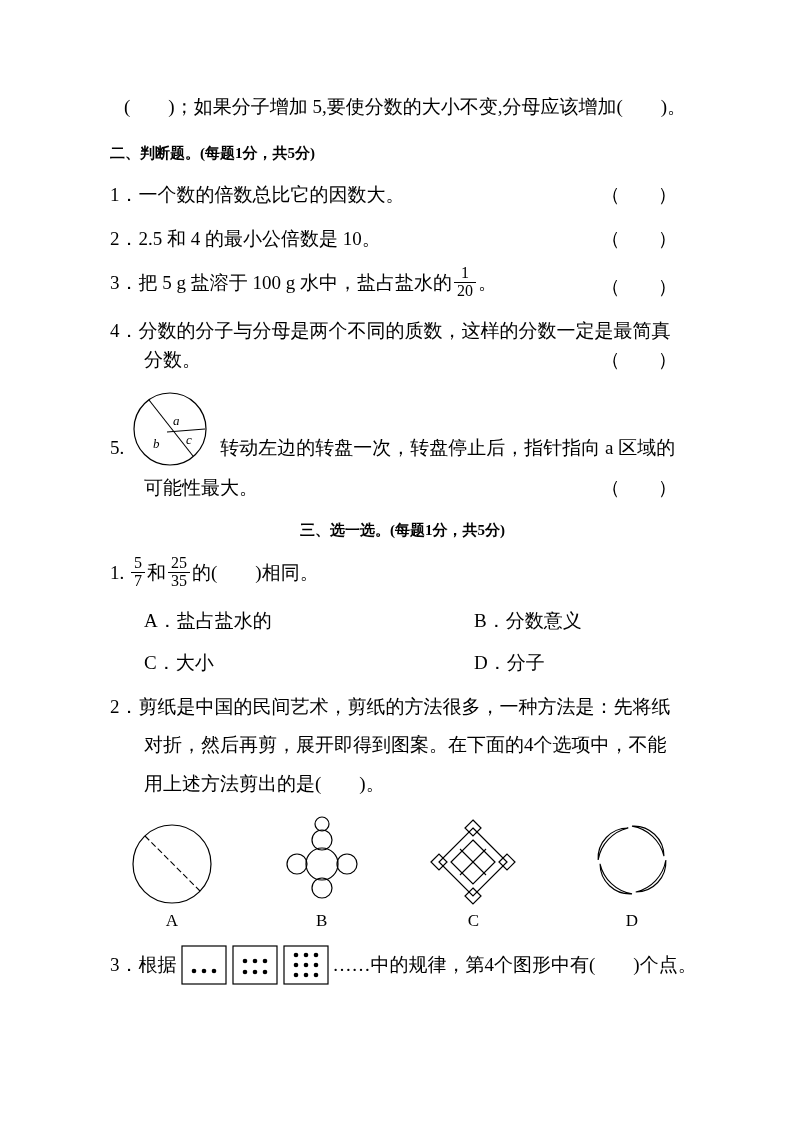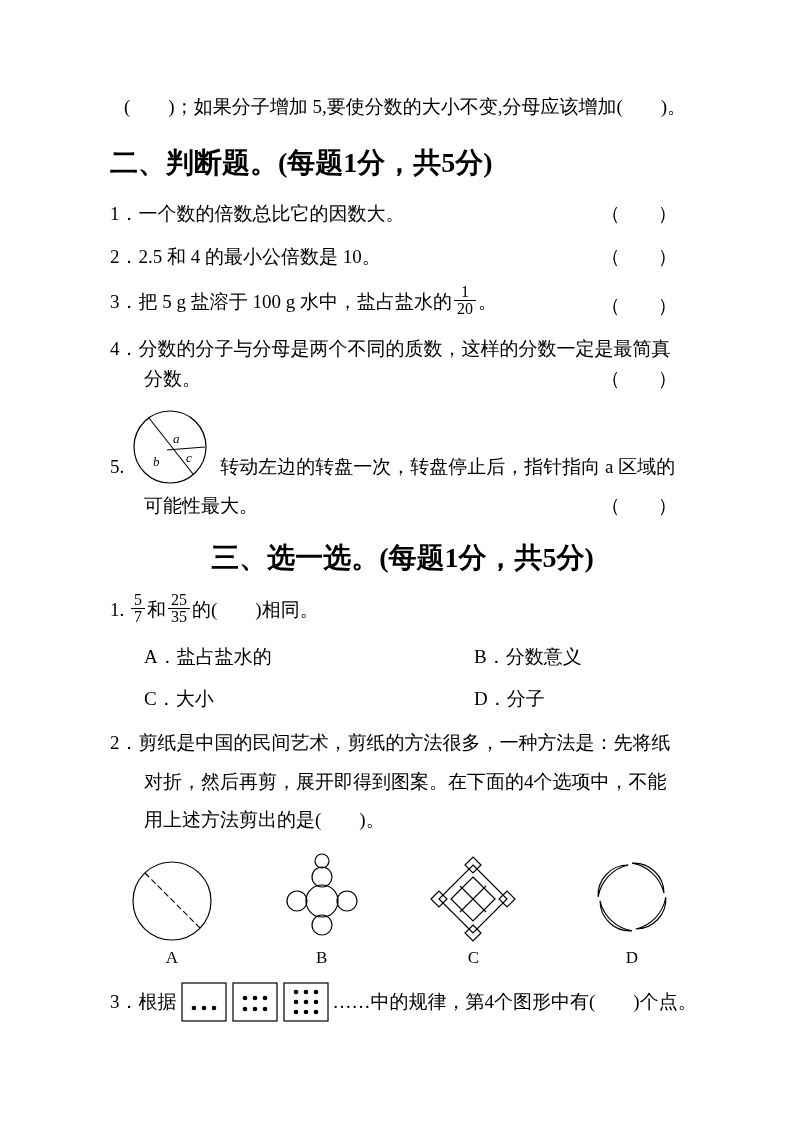--- a/index.html
+++ b/index.html
@@ -11,21 +11,21 @@
     color:#000;
     font-family:"Liberation Serif","DejaVu Serif",serif;
     font-size:19px;
     overflow:hidden;
   }
   .content { position:absolute; left:110px; top:92px; width:585px; }
   .nowrap { white-space:nowrap; }
 
   .intro { padding-left:14px; margin-bottom:22px; line-height:1.55; }
 
-  .sec-heading { font-size:28px; font-weight:bold; margin-bottom:16px; line-height:1.4; }
+  .sec-heading { font-size:15px; font-weight:bold; margin-bottom:16px; line-height:1.4; }
 
   .titem { position:relative; margin-bottom:14px; line-height:1.55; }
   .titem .bracket { position:absolute; right:18px; bottom:0; }
 
   .indent2 { padding-left:34px; }
 
   .q5row { display:flex; align-items:flex-end; }
   .q5num { margin-right:6px; padding-bottom:4px; }
   .q5text { margin-left:10px; padding-bottom:4px;margin-top:25px; }
   .q5line2 { padding-left:34px; margin-top:6px; }

